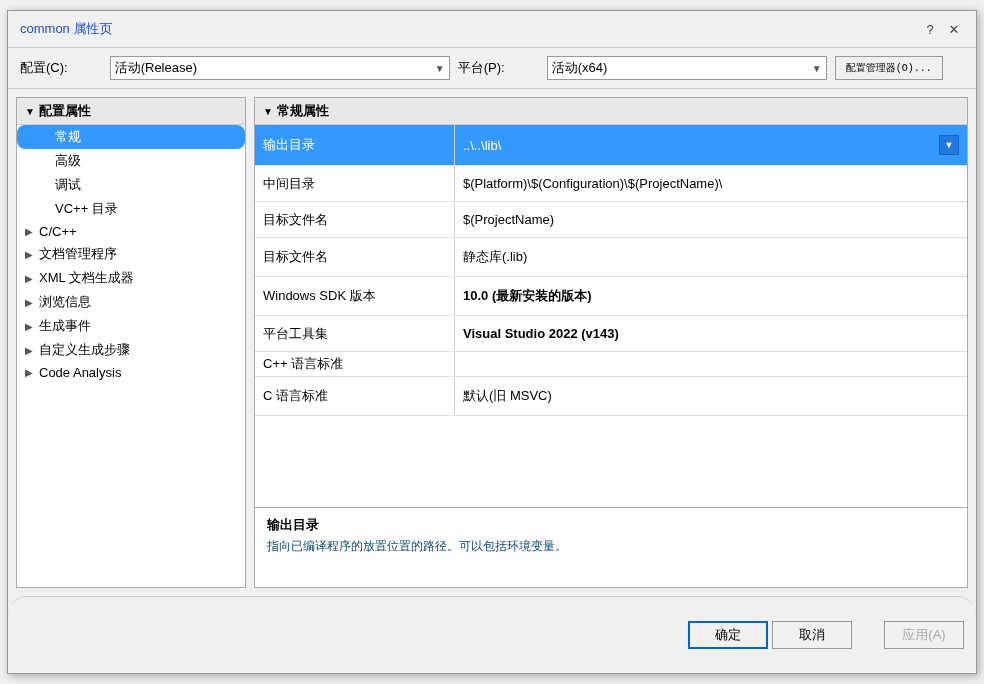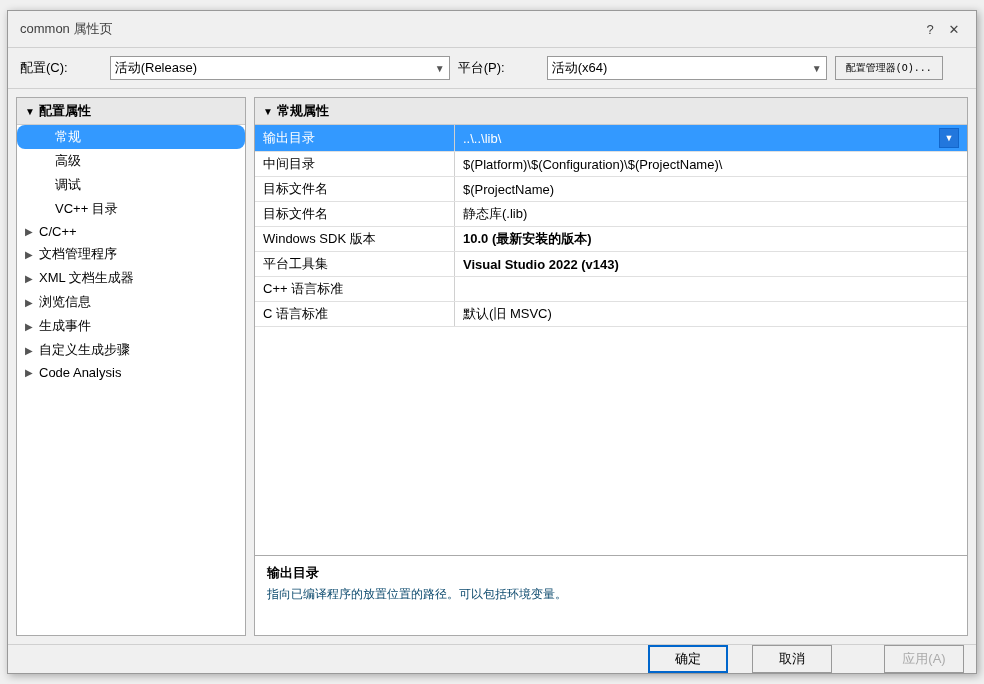--- a/index.html
+++ b/index.html
@@ -26,21 +26,21 @@
     .title-bar {
       background: #f0f0f0;
       padding: 8px 12px;
       display: flex;
       align-items: center;
       justify-content: space-between;
       border-bottom: 1px solid #d0d0d0;
     }
     .title-bar-left {
       font-size: 13px;
-      color: #404040;
+      color: #1d4ed8;
     }
     .title-bar-right {
       display: flex;
       gap: 4px;
     }
     .title-btn {
       width: 20px;
       height: 20px;
       background: none;
       border: none;
@@ -171,21 +171,21 @@
       width: 200px;
       flex-shrink: 0;
       padding: 3px 8px;
       font-size: 13px;
       border-right: 1px solid #d0d0d0;
       display: flex;
       align-items: center;
     }
     .prop-value {
       flex: 1;
-      padding: 3px 8px;
+      padding: 10px 8px;
       font-size: 13px;
       display: flex;
       align-items: center;
       justify-content: space-between;
     }
     .prop-value-text {
       font-weight: normal;
     }
     .prop-value-bold {
       font-weight: bold;
@@ -216,26 +216,27 @@
     .description-title {
       font-weight: bold;
       font-size: 13px;
       margin-bottom: 4px;
     }
     .description-text {
       font-size: 12px;
       color: #0c4a6e;
     }
     .footer {
-      padding: 0 12px;
+      padding: 24px 12px;
       display: flex;
       justify-content: flex-end;
-      gap: 24px;
+      gap: 4px;
       background: #f0f0f0;
       border-top: 1px solid #d0d0d0;
+      border-radius: 19px;
     }
     .footer-btn {
       width: 80px;
       height: 28px;
       border: 1px solid #999;
       background: #f0f0f0;
       font-size: 13px;
       cursor: pointer;
       display: flex;
       align-items: center;

